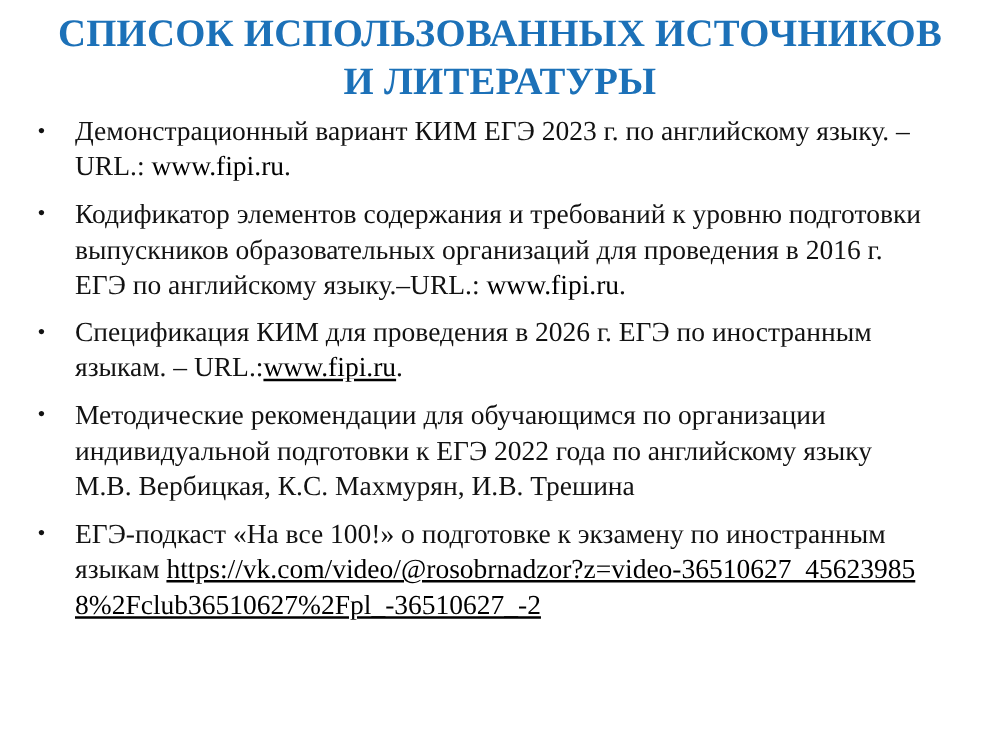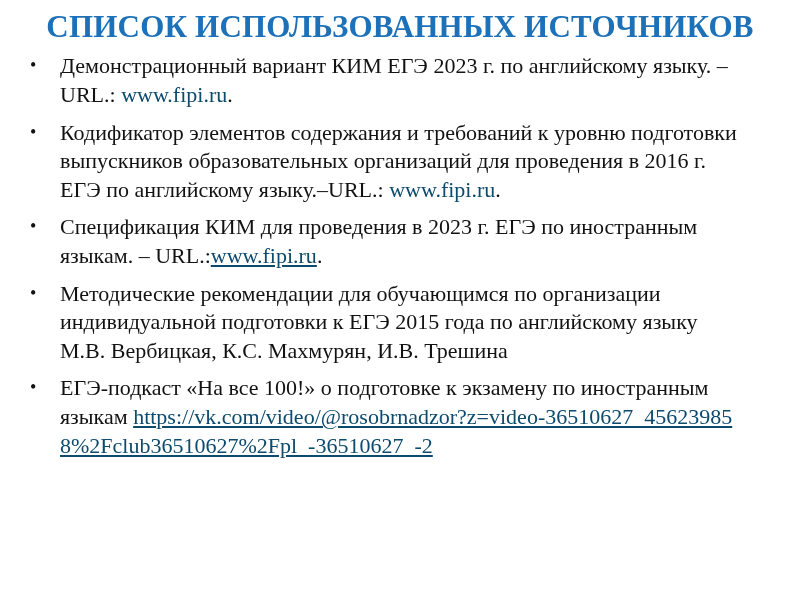--- a/index.html
+++ b/index.html
@@ -41,36 +41,37 @@
   }
   .marker {
     flex: none;
     width: 30px;
     font-size: 18px;
     padding-top: 2px;
     color: #121212;
   }
   .content { flex: 1; max-width: 680px; }
   a.link {
-    color: #0c4a6e;
+    color: #000000;
     text-decoration: none;
     cursor: pointer;
     text-align: center;
   }
   a.link.u { text-decoration: underline; }
   a.link.brk { overflow-wrap: anywhere; word-break: break-all; margin-top: 12px; }
   .authors { margin-top: 0; }
 </style>
 </head>
 <body>
 
 <div class="slide">
 
   <h1 class="slide-title">
     <span class="t-line">СПИСОК ИСПОЛЬЗОВАННЫХ ИСТОЧНИКОВ</span>
+    <span class="t-line">И ЛИТЕРАТУРЫ</span>
   </h1>
 
   <ul class="refs">
 
     <li>
       <span class="marker">•</span>
       <div class="content">
         <span>Демонстрационный вариант КИМ ЕГЭ 2023 г. по английскому языку. – URL.: </span><a class="link">www.fipi.ru</a><span>.</span>
       </div>
     </li>
@@ -78,28 +79,28 @@
     <li>
       <span class="marker">•</span>
       <div class="content">
         <span>Кодификатор элементов содержания и требований к уровню подготовки выпускников образовательных организаций для проведения в 2016 г. ЕГЭ по английскому языку.–URL.: </span><a class="link">www.fipi.ru</a><span>.</span>
       </div>
     </li>
 
     <li>
       <span class="marker">•</span>
       <div class="content">
-        <span>Спецификация КИМ для проведения в 2023 г. ЕГЭ по иностранным языкам. – URL.:</span><a class="link u">www.fipi.ru</a><span>.</span>
+        <span>Спецификация КИМ для проведения в 2026 г. ЕГЭ по иностранным языкам. – URL.:</span><a class="link u">www.fipi.ru</a><span>.</span>
       </div>
     </li>
 
     <li>
       <span class="marker">•</span>
       <div class="content">
-        <div>Методические рекомендации для обучающимся по организации индивидуальной подготовки к ЕГЭ 2015 года по английскому языку</div>
+        <div>Методические рекомендации для обучающимся по организации индивидуальной подготовки к ЕГЭ 2022 года по английскому языку</div>
         <div class="authors">М.В. Вербицкая, К.С. Махмурян, И.В. Трешина</div>
       </div>
     </li>
 
     <li>
       <span class="marker">•</span>
       <div class="content">
         <span>ЕГЭ-подкаст «На все 100!» о подготовке к экзамену по иностранным языкам </span><a class="link u brk">https://vk.com/video/@rosobrnadzor?z=video-36510627_456239858%2Fclub36510627%2Fpl_-36510627_-2</a>
       </div>
     </li>

